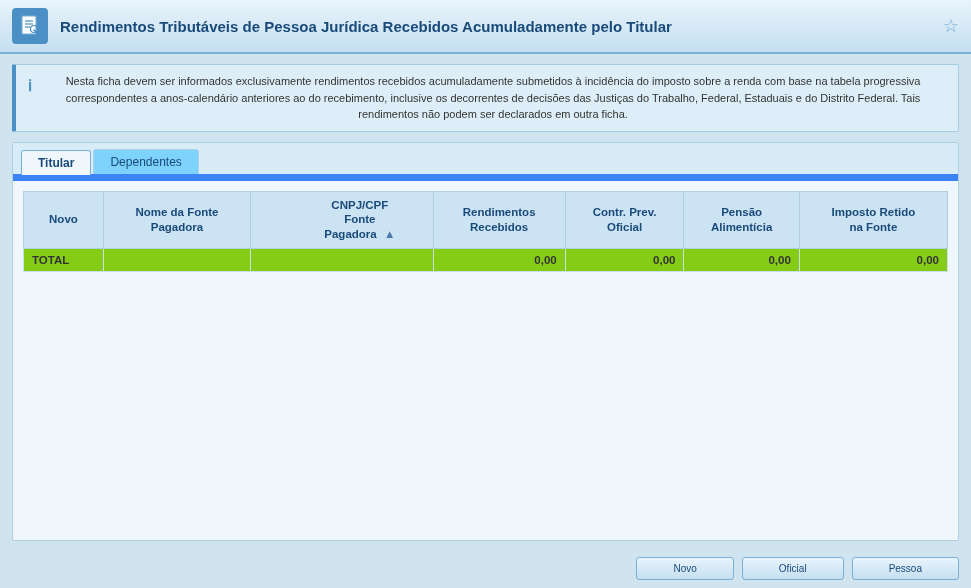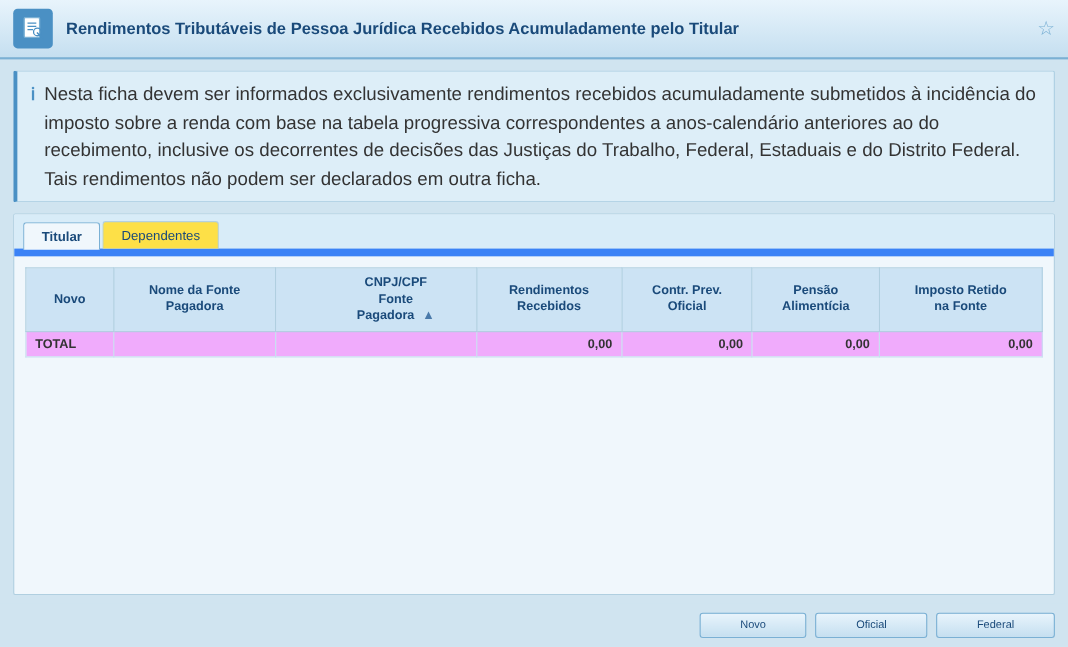--- a/index.html
+++ b/index.html
@@ -75,23 +75,24 @@
     .info-icon {
       color: #4a90c4;
       font-size: 16px;
       font-weight: bold;
       margin-right: 8px;
       flex-shrink: 0;
       margin-top: 1px;
     }
 
     .info-text {
-      font-size: 17px;
+      font-size: 11px;
       color: #333;
       line-height: 1.5;
+      text-align: center;
     }
 
     
     .content-area {
       background: #f0f7fc;
       border: 1px solid #b0cfe0;
       margin: 0 12px 8px 12px;
       flex: 1;
       display: flex;
       flex-direction: column;
@@ -106,21 +107,21 @@
       padding: 6px 8px 0 8px;
     }
 
     .tab {
       padding: 5px 16px;
       font-size: 12px;
       cursor: pointer;
       border: 1px solid #b0cfe0;
       border-bottom: none;
       border-radius: 3px 3px 0 0;
-      background: #fde047;
+      background: #7dd3fc;
       color: #1a4a7a;
       margin-right: 2px;
     }
 
     .tab.active {
       background: #f0f7fc;
       font-weight: bold;
       border-color: #7ab0d4;
       position: relative;
       bottom: -1px;
@@ -152,21 +153,21 @@
       font-weight: bold;
       line-height: 1.3;
     }
 
     table thead th.sortable {
       cursor: pointer;
       padding-left: 44px;
     }
 
     table tbody tr {
-      background: #f0abfc;
+      background: #84cc16;
     }
 
     table tbody tr:nth-child(even) {
       background: #eef6fb;
     }
 
     table tbody td {
       border: 1px solid #c8dff0;
       padding: 5px 8px;
       font-weight: bold;
@@ -272,16 +273,16 @@
           </tr>
         </tbody>
       </table>
     </div>
 
   </div>
 
   <div class="footer-buttons">
     <button class="btn">Novo</button>
     <button class="btn">Oficial</button>
-    <button class="btn">Federal</button>
+    <button class="btn">Pessoa</button>
   </div>
 
 </div>
 
 </body></html>

